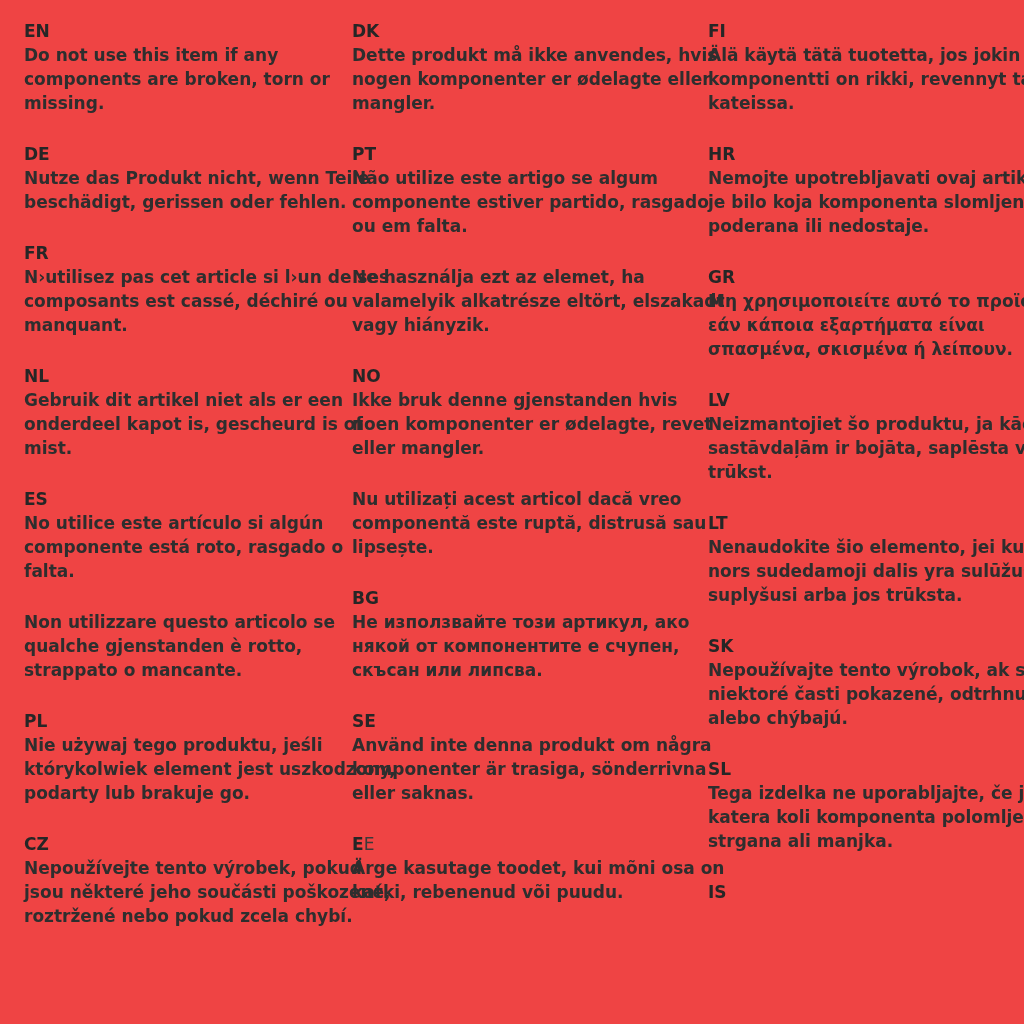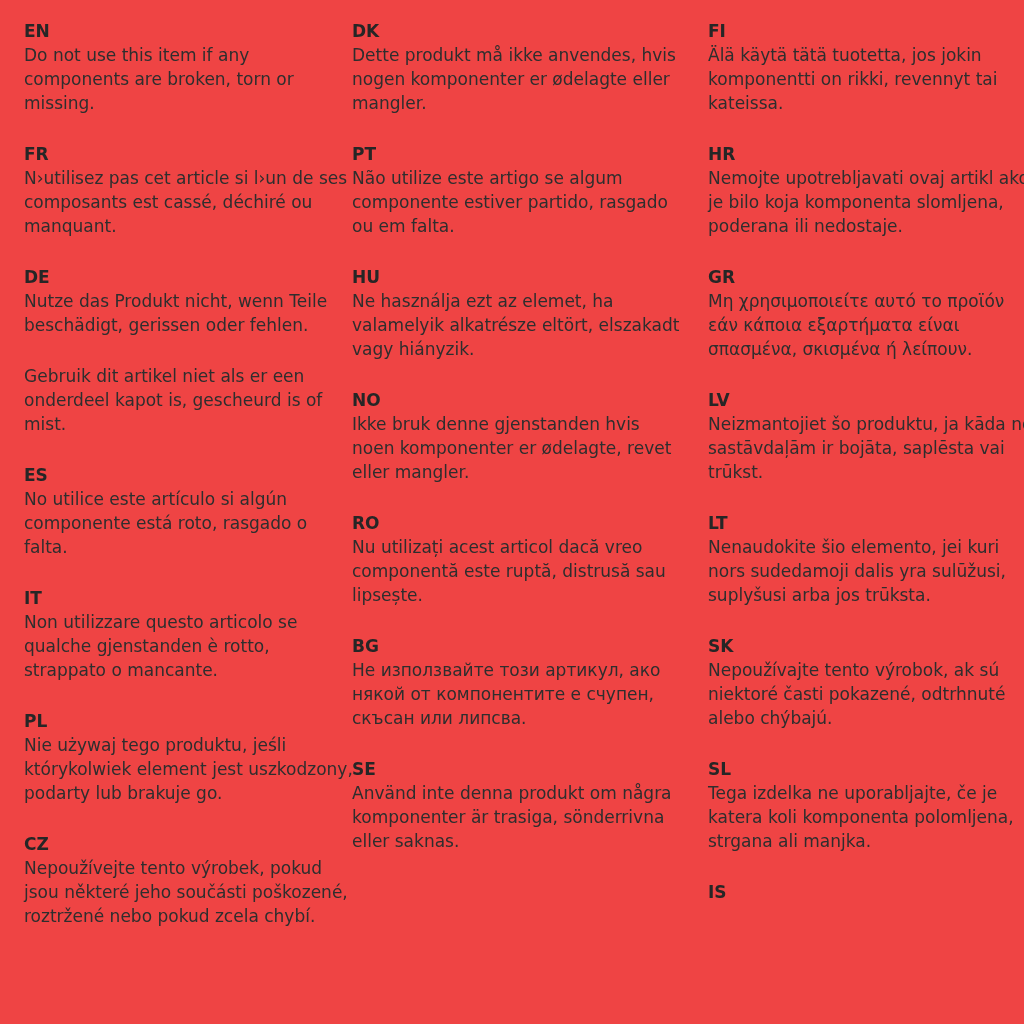--- a/index.html
+++ b/index.html
@@ -37,62 +37,63 @@
     color: #262626;
   }
   .lang-code .reg {
     font-weight: normal;
     color: #3a3a3a;
   }
   .warning-text {
     margin: 0;
     white-space: pre;       
     color: #2e2e2e;
+    font-weight: bold;
   }
 </style>
 </head>
 <body>
 
 <div class="sheet">
   <div class="col col-1">
   <section class="block">
     <h2 class="lang-code">EN</h2>
     <p class="warning-text">Do not use this item if any
 components are broken, torn or
 missing.</p>
   </section>
 
   <section class="block">
+    <h2 class="lang-code">DE</h2>
+    <p class="warning-text">Nutze das Produkt nicht, wenn Teile
+beschädigt, gerissen oder fehlen.</p>
+  </section>
+
+  <section class="block">
     <h2 class="lang-code">FR</h2>
     <p class="warning-text">N›utilisez pas cet article si l›un de ses
 composants est cassé, déchiré ou
 manquant.</p>
   </section>
 
   <section class="block">
-    <h2 class="lang-code">DE</h2>
-    <p class="warning-text">Nutze das Produkt nicht, wenn Teile
-beschädigt, gerissen oder fehlen.</p>
-  </section>
-
-  <section class="block">
+    <h2 class="lang-code">NL</h2>
     <p class="warning-text">Gebruik dit artikel niet als er een
 onderdeel kapot is, gescheurd is of
 mist.</p>
   </section>
 
   <section class="block">
     <h2 class="lang-code">ES</h2>
     <p class="warning-text">No utilice este artículo si algún
 componente está roto, rasgado o
 falta.</p>
   </section>
 
   <section class="block">
-    <h2 class="lang-code">IT</h2>
     <p class="warning-text">Non utilizzare questo articolo se
 qualche gjenstanden è rotto,
 strappato o mancante.</p>
   </section>
 
   <section class="block">
     <h2 class="lang-code">PL</h2>
     <p class="warning-text">Nie używaj tego produktu, jeśli
 którykolwiek element jest uszkodzony,
 podarty lub brakuje go.</p>
@@ -114,54 +115,57 @@
   </section>
 
   <section class="block">
     <h2 class="lang-code">PT</h2>
     <p class="warning-text">Não utilize este artigo se algum
 componente estiver partido, rasgado
 ou em falta.</p>
   </section>
 
   <section class="block">
-    <h2 class="lang-code">HU</h2>
     <p class="warning-text">Ne használja ezt az elemet, ha
 valamelyik alkatrésze eltört, elszakadt
 vagy hiányzik.</p>
   </section>
 
   <section class="block">
     <h2 class="lang-code">NO</h2>
     <p class="warning-text">Ikke bruk denne gjenstanden hvis
 noen komponenter er ødelagte, revet
 eller mangler.</p>
   </section>
 
   <section class="block">
-    <h2 class="lang-code">RO</h2>
     <p class="warning-text">Nu utilizați acest articol dacă vreo
 componentă este ruptă, distrusă sau
 lipsește.</p>
   </section>
 
   <section class="block">
     <h2 class="lang-code">BG</h2>
     <p class="warning-text">Не използвайте този артикул, ако
 някой от компонентите е счупен,
 скъсан или липсва.</p>
   </section>
 
   <section class="block">
     <h2 class="lang-code">SE</h2>
     <p class="warning-text">Använd inte denna produkt om några
 komponenter är trasiga, sönderrivna
 eller saknas.</p>
   </section>
 
+  <section class="block">
+    <h2 class="lang-code">E<span class="reg">E</span></h2>
+    <p class="warning-text">Ärge kasutage toodet, kui mõni osa on
+katki, rebenenud või puudu.</p>
+  </section>
 </div>
   <div class="col col-3">
   <section class="block">
     <h2 class="lang-code">FI</h2>
     <p class="warning-text">Älä käytä tätä tuotetta, jos jokin
 komponentti on rikki, revennyt tai
 kateissa.</p>
   </section>
 
   <section class="block">

